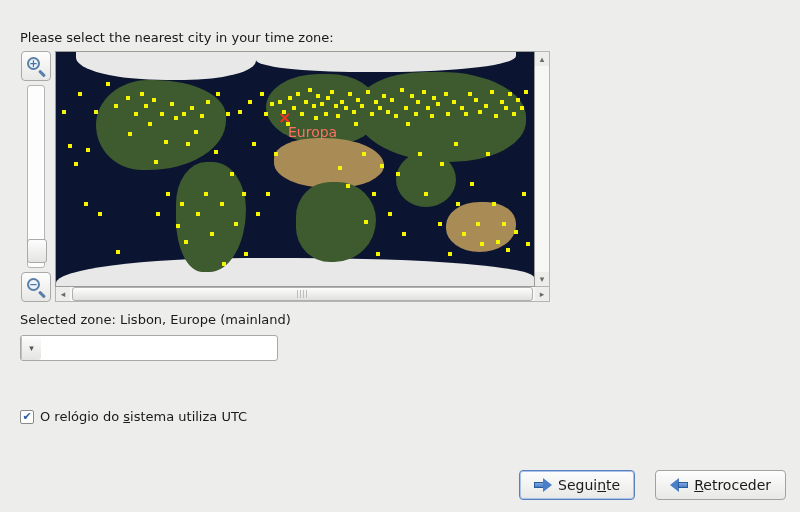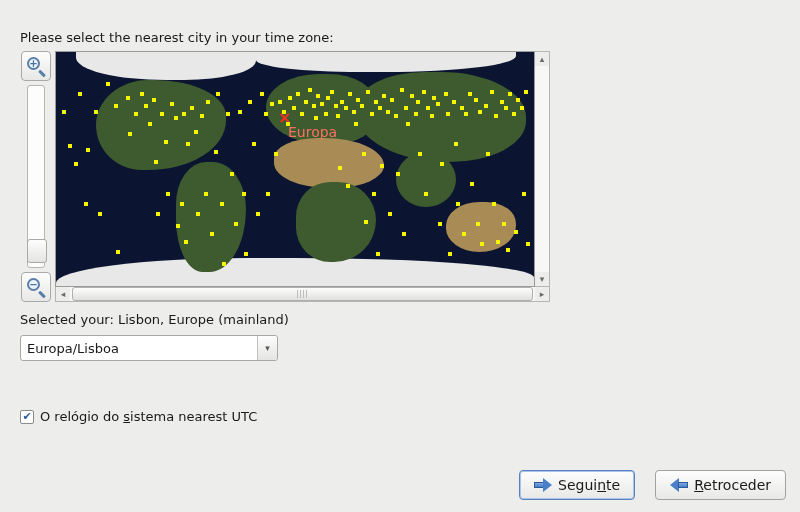--- a/index.html
+++ b/index.html
@@ -456,32 +456,31 @@
         <div class="scroll-arrow">◂</div>
         <div class="scroll-track">
             <div class="scroll-thumb"></div>
           </div>
         <div class="scroll-arrow">▸</div>
       </div>
     </div>
   </div>
 
   <div class="selected-city">
-    <span>Selected your: </span><span>Lisbon, Europe (mainland)</span>
+    <span>Selected zone: </span><span>Lisbon, Europe (mainland)</span>
   </div>
 
   <div class="tz-select">
-    <div class="value">Europa/Lisboa</div>
     <div class="dd-btn">▾</div>
   </div>
 
   <div class="utc-row">
     <div class="checkbox">✔</div>
     <label>
-      <span>O relógio do </span><span class="u">s</span><span>istema nearest UTC</span>
+      <span>O relógio do </span><span class="u">s</span><span>istema utiliza UTC</span>
     </label>
   </div>
 </div>
 
 <div class="footer">
   <div class="btn primary">
     <div class="arrow-icon arrow-right">
         <div class="shaft"></div>
         <div class="head"></div>
       </div>

